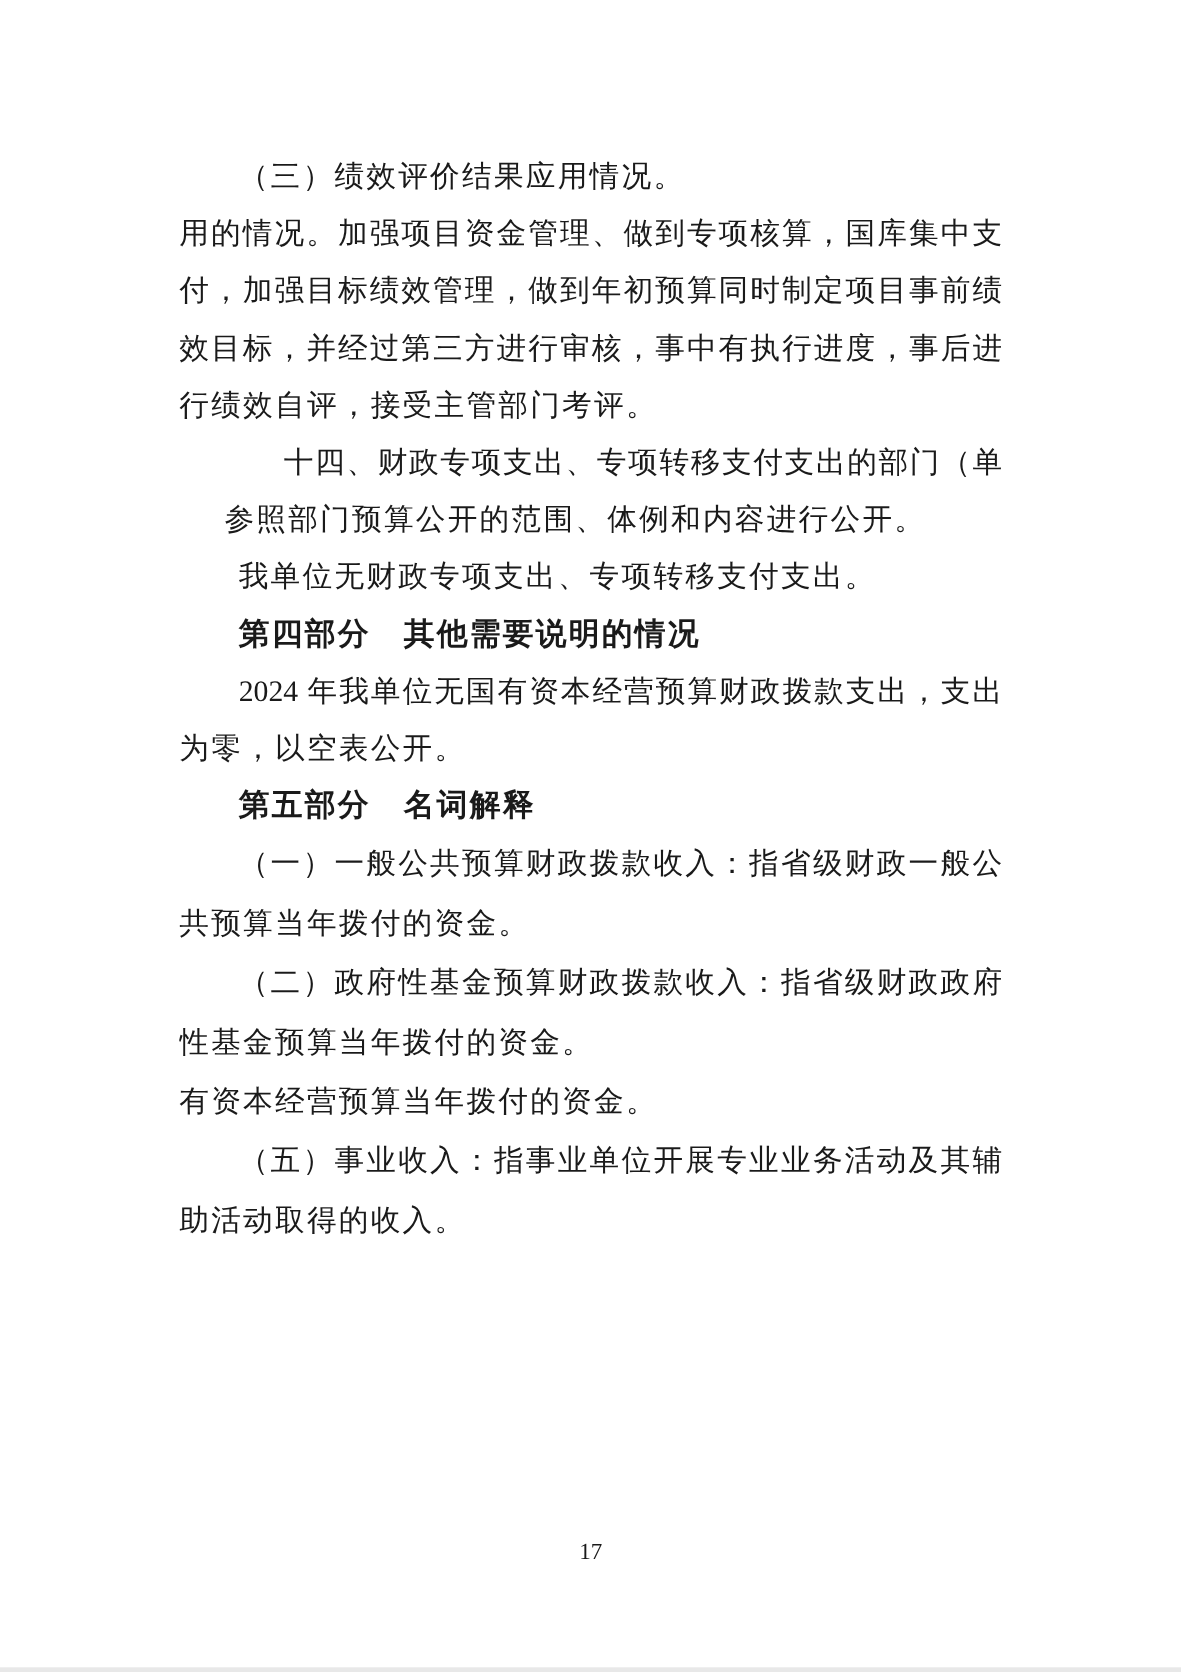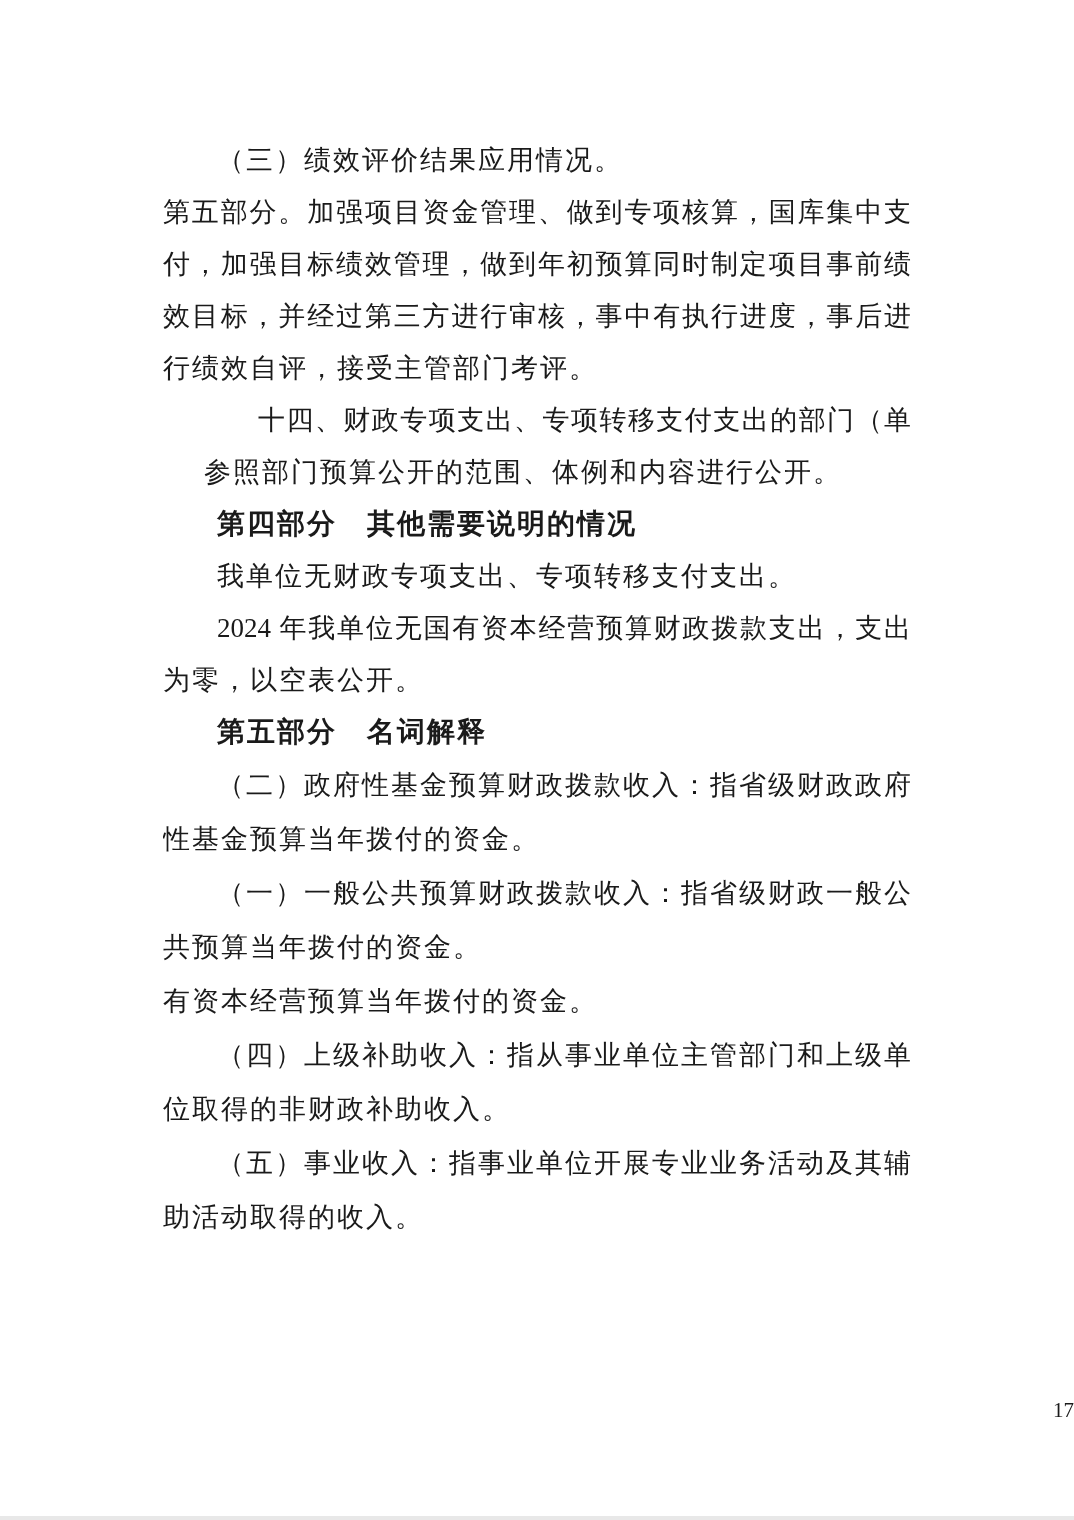--- a/index.html
+++ b/index.html
@@ -51,85 +51,81 @@
   }
   .para.def .line {
     line-height: 54px;
     height: 54px;
   }
   .footer {
     position: absolute;
     left: 0;
     top: 1398px;
     width: 1074px;
-    text-align: right;
+    text-align: center;
   }
   .footer .pagenum {
     font-size: 21px;
     font-family: "Liberation Serif", serif;
     color: #1a1a1a;
   }
 </style>
 </head>
 <body>
 
 <div class="page">
   <div class="textblock">
 
     <div class="para body">
       <div class="line indent final">（三）绩效评价结果应用情况。</div>
     </div>
 
     <div class="para body">
-      <div class="line">第五部分。加强项目资金管理、做到专项核算，国库集中支</div>
+      <div class="line">用的情况。加强项目资金管理、做到专项核算，国库集中支</div>
       <div class="line">付，加强目标绩效管理，做到年初预算同时制定项目事前绩</div>
       <div class="line">效目标，并经过第三方进行审核，事中有执行进度，事后进</div>
       <div class="line final">行绩效自评，接受主管部门考评。</div>
     </div>
 
     <div class="para bold">
       <div class="line indent">十四、财政专项支出、专项转移支付支出的部门（单位）</div>
       <div class="line final">参照部门预算公开的范围、体例和内容进行公开。</div>
     </div>
 
+    <div class="para body">
+      <div class="line indent final">我单位无财政专项支出、专项转移支付支出。</div>
+    </div>
+
     <div class="para heading">
       <div class="line indent">第四部分　其他需要说明的情况</div>
-    </div>
-
-    <div class="para body">
-      <div class="line indent final">我单位无财政专项支出、专项转移支付支出。</div>
     </div>
 
     <div class="para body">
       <div class="line indent">2024 年我单位无国有资本经营预算财政拨款支出，支出</div>
       <div class="line final">为零，以空表公开。</div>
     </div>
 
     <div class="para heading">
       <div class="line indent">第五部分　名词解释</div>
     </div>
 
     <div class="para def">
-      <div class="line indent">（二）政府性基金预算财政拨款收入：指省级财政政府</div>
-      <div class="line final">性基金预算当年拨付的资金。</div>
+      <div class="line indent">（一）一般公共预算财政拨款收入：指省级财政一般公</div>
+      <div class="line final">共预算当年拨付的资金。</div>
     </div>
 
     <div class="para def">
-      <div class="line indent">（一）一般公共预算财政拨款收入：指省级财政一般公</div>
-      <div class="line final">共预算当年拨付的资金。</div>
+      <div class="line indent">（二）政府性基金预算财政拨款收入：指省级财政政府</div>
+      <div class="line final">性基金预算当年拨付的资金。</div>
     </div>
 
     <div class="para def">
       <div class="line final">有资本经营预算当年拨付的资金。</div>
     </div>
 
-    <div class="para def">
-      <div class="line indent">（四）上级补助收入：指从事业单位主管部门和上级单</div>
-      <div class="line final">位取得的非财政补助收入。</div>
-    </div>
 
     <div class="para def">
       <div class="line indent">（五）事业收入：指事业单位开展专业业务活动及其辅</div>
       <div class="line final">助活动取得的收入。</div>
     </div>
 
   </div>
 
   <div class="footer">
     <span class="pagenum">17</span>

